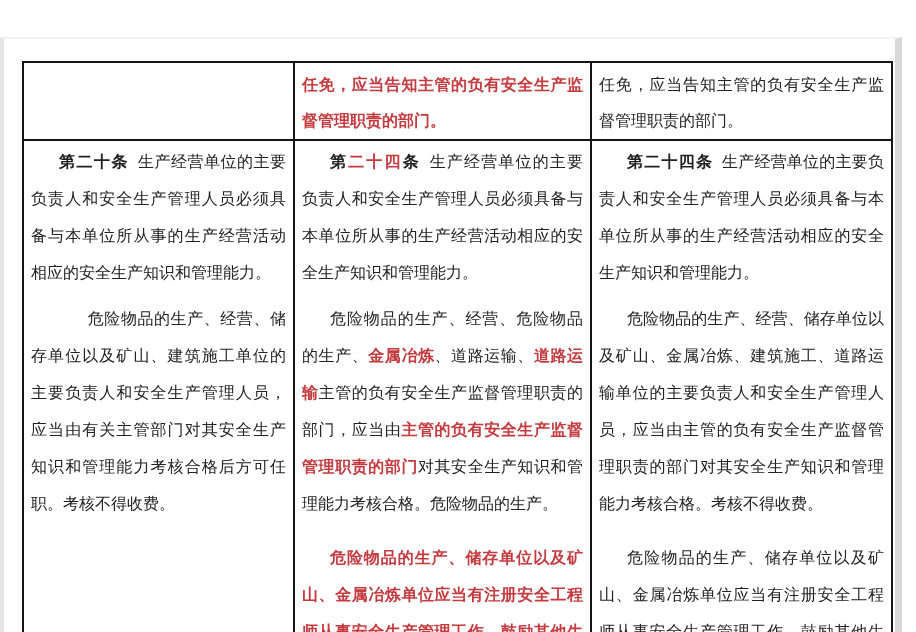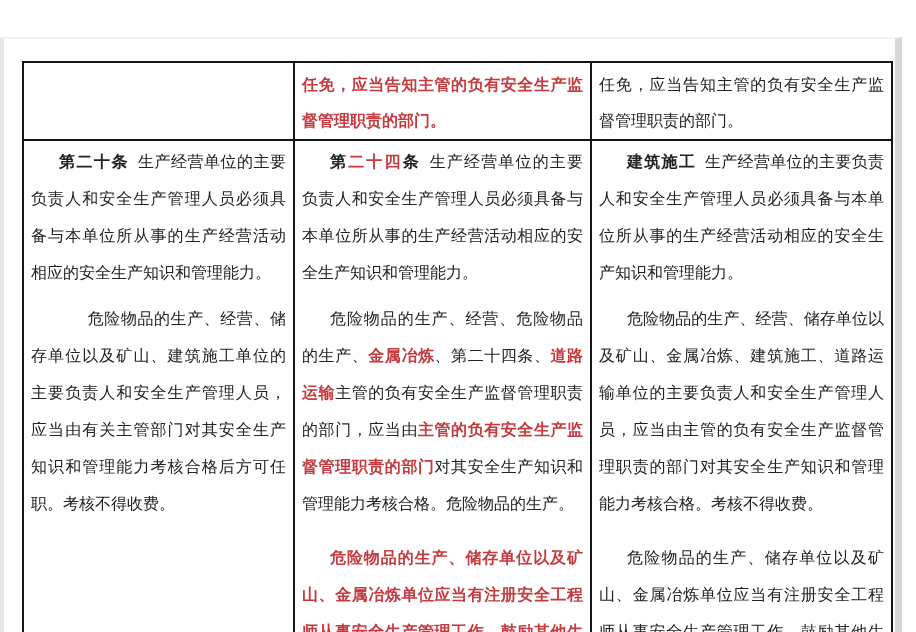--- a/index.html
+++ b/index.html
@@ -58,28 +58,28 @@
           <span class="term">第二十条</span><span>生产经营单位的主要负责人和安全生产管理人员必须具备与本单位所从事的生产经营活动相应的安全生产知识和管理能力。</span>
         </p>
         <p class="para deep">危险物品的生产、经营、储存单位以及矿山、建筑施工单位的主要负责人和安全生产管理人员，应当由有关主管部门对其安全生产知识和管理能力考核合格后方可任职。考核不得收费。</p>
       </td>
 
       <td class="c2">
         <p class="para">
           <span class="term"><span>第</span><span class="redb">二十四</span><span>条</span></span><span>生产经营单位的主要负责人和安全生产管理人员必须具备与本单位所从事的生产经营活动相应的安全生产知识和管理能力。</span>
         </p>
         <p class="para">
-          <span>危险物品的生产、经营、危险物品的生产、</span><span class="redb">金属冶炼</span><span>、第二十四条、</span><span class="redb">道路运输</span><span>主管的负有安全生产监督管理职责的部门，应当由</span><span class="redb">主管的负有安全生产监督管理职责的部门</span><span>对其安全生产知识和管理能力考核合格。危险物品的生产。</span>
+          <span>危险物品的生产、经营、危险物品的生产、</span><span class="redb">金属冶炼</span><span>、道路运输、</span><span class="redb">道路运输</span><span>主管的负有安全生产监督管理职责的部门，应当由</span><span class="redb">主管的负有安全生产监督管理职责的部门</span><span>对其安全生产知识和管理能力考核合格。危险物品的生产。</span>
         </p>
         <p class="para gap-top redb">危险物品的生产、储存单位以及矿山、金属冶炼单位应当有注册安全工程师从事安全生产管理工作。鼓励其他生产经营单位聘用注册安全工程师从事安全生</p>
       </td>
 
       <td class="c3">
         <p class="para">
-          <span class="term">建筑施工</span><span>生产经营单位的主要负责人和安全生产管理人员必须具备与本单位所从事的生产经营活动相应的安全生产知识和管理能力。</span>
+          <span class="term">第二十四条</span><span>生产经营单位的主要负责人和安全生产管理人员必须具备与本单位所从事的生产经营活动相应的安全生产知识和管理能力。</span>
         </p>
         <p class="para">危险物品的生产、经营、储存单位以及矿山、金属冶炼、建筑施工、道路运输单位的主要负责人和安全生产管理人员，应当由主管的负有安全生产监督管理职责的部门对其安全生产知识和管理能力考核合格。考核不得收费。</p>
         <p class="para gap-top">危险物品的生产、储存单位以及矿山、金属冶炼单位应当有注册安全工程师从事安全生产管理工作。鼓励其他生产经营单位聘用注册安全工程师从事安全生</p>
       </td>
     </tr>
   </tbody>
     </table>
 
   <div class="footer">第 15 页 共 76 页</div>
 </div>

